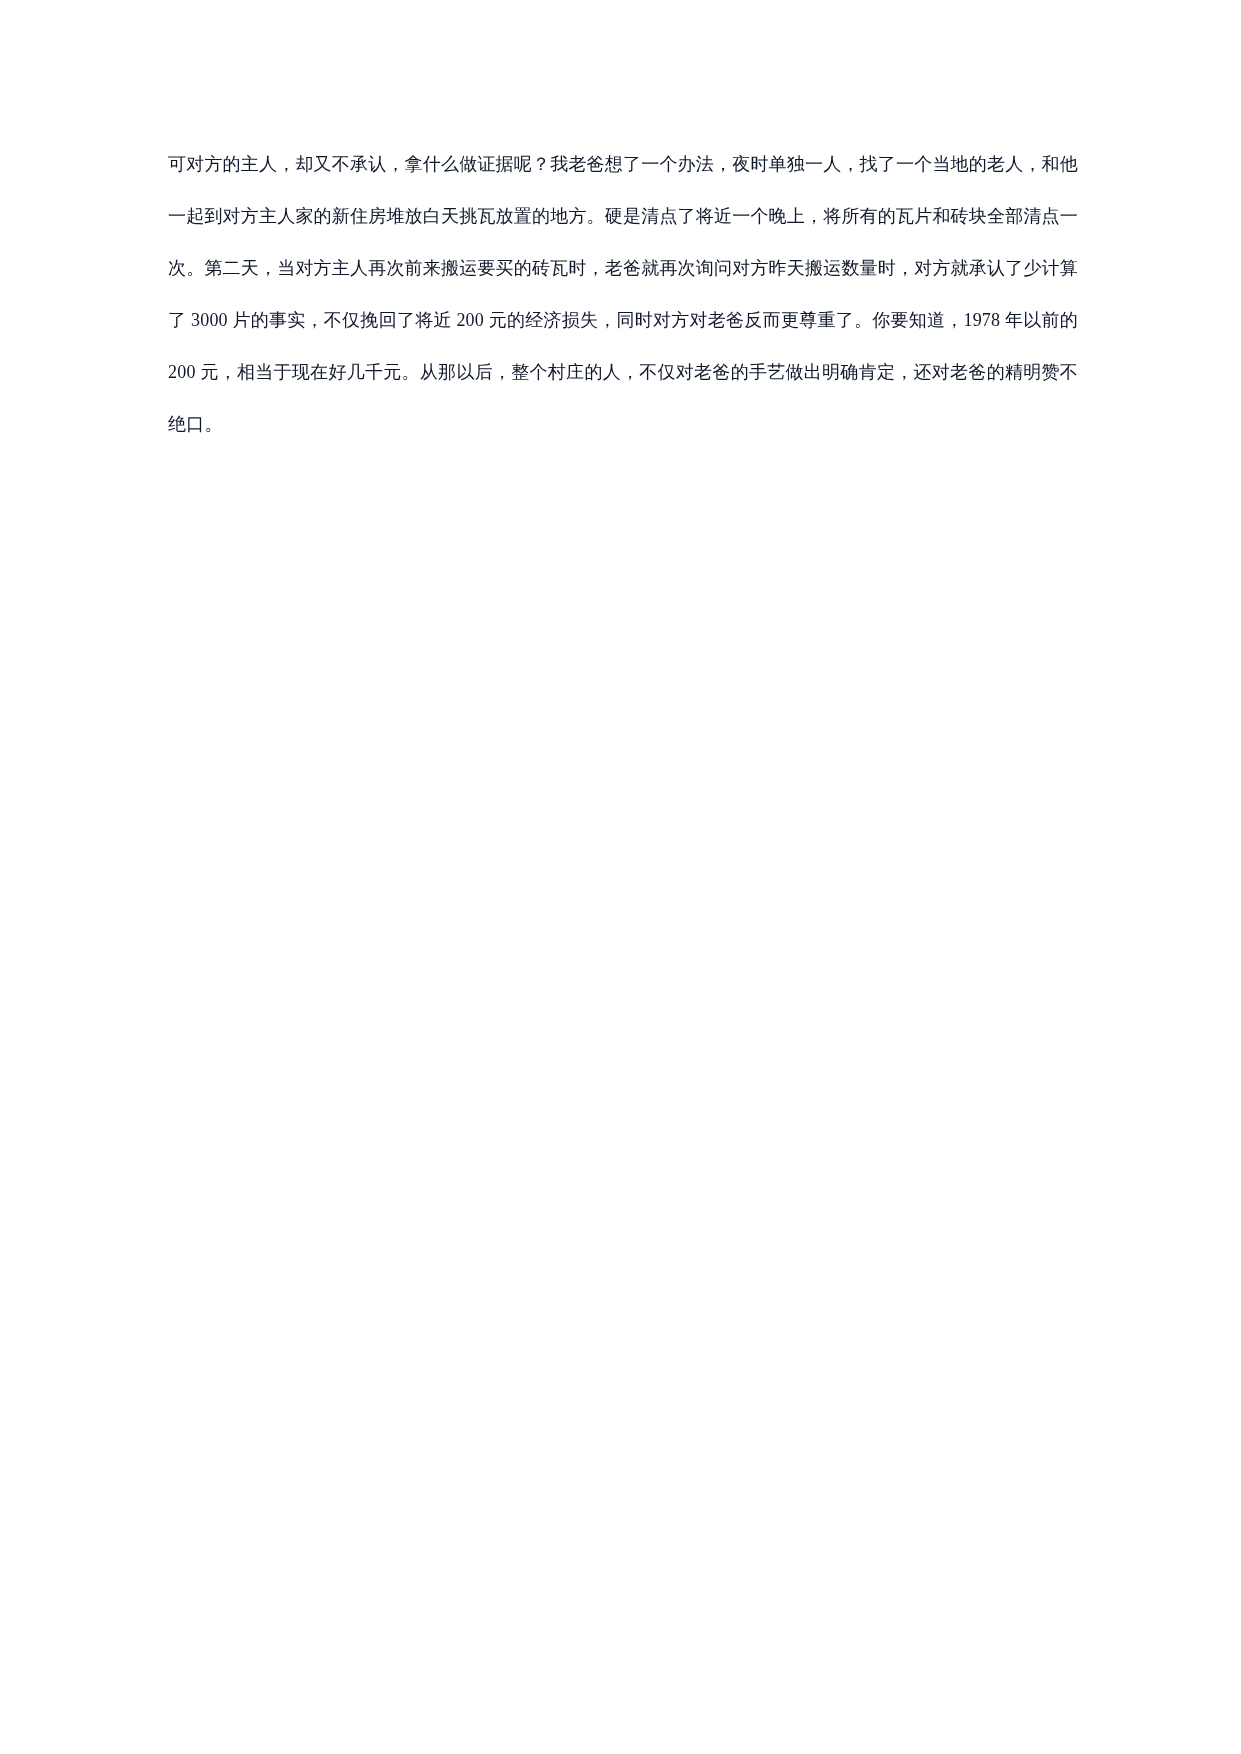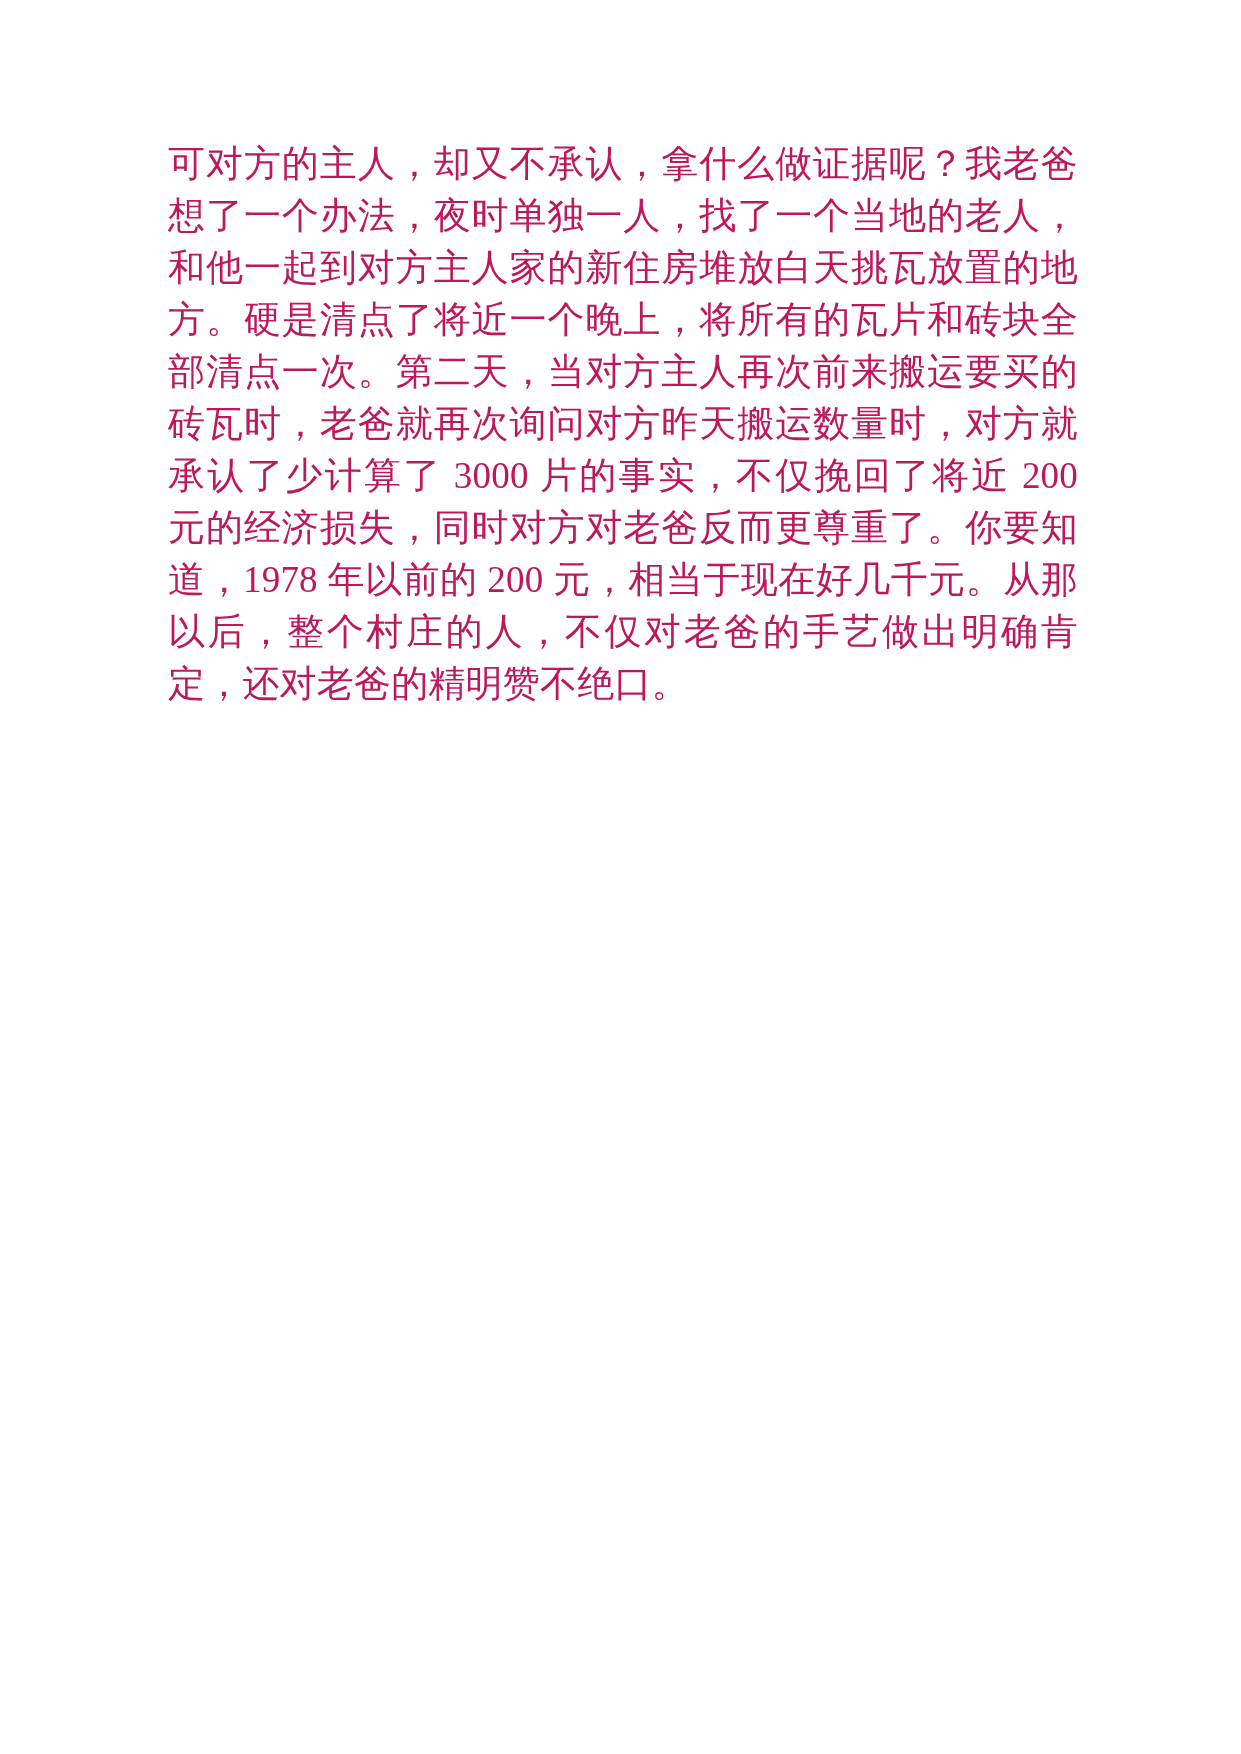--- a/index.html
+++ b/index.html
@@ -17,23 +17,23 @@
     overflow: hidden;
   }
   .content {
     position: absolute;
     left: 168px;
     top: 138px;
     width: 910px;
   }
   .body-text {
     font-family: "Liberation Serif", "DejaVu Serif", serif;
-    font-size: 37px;
+    font-size: 18px;
     line-height: 52px;
-    color: #be185d;
+    color: #0f172a;
     text-align: justify;
     text-justify: inter-character;
     letter-spacing: 0.2px;
     margin: 0;
     white-space: pre-wrap;
   }
 </style>
 </head>
 <body>
 

